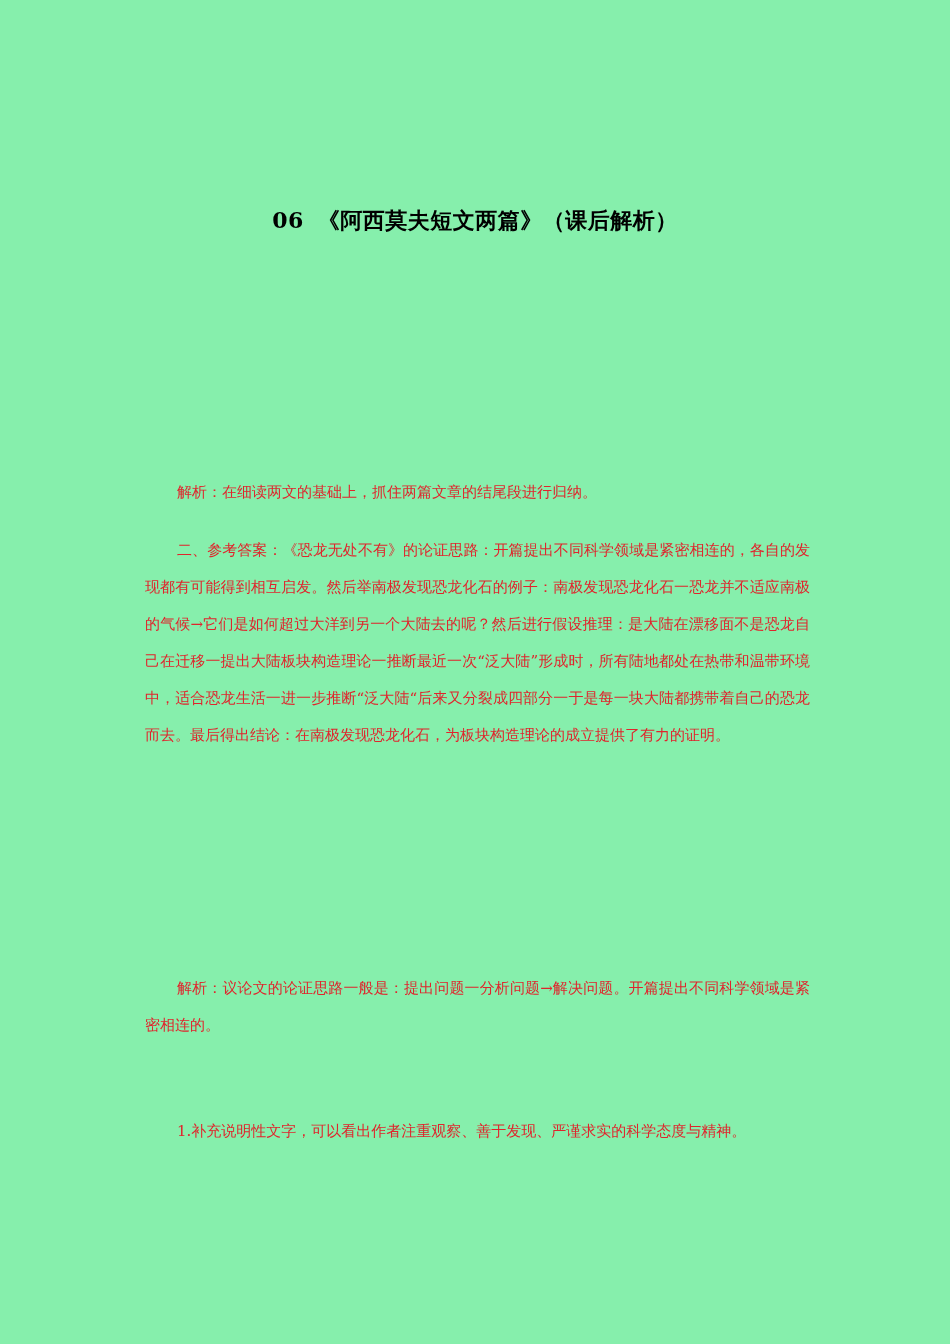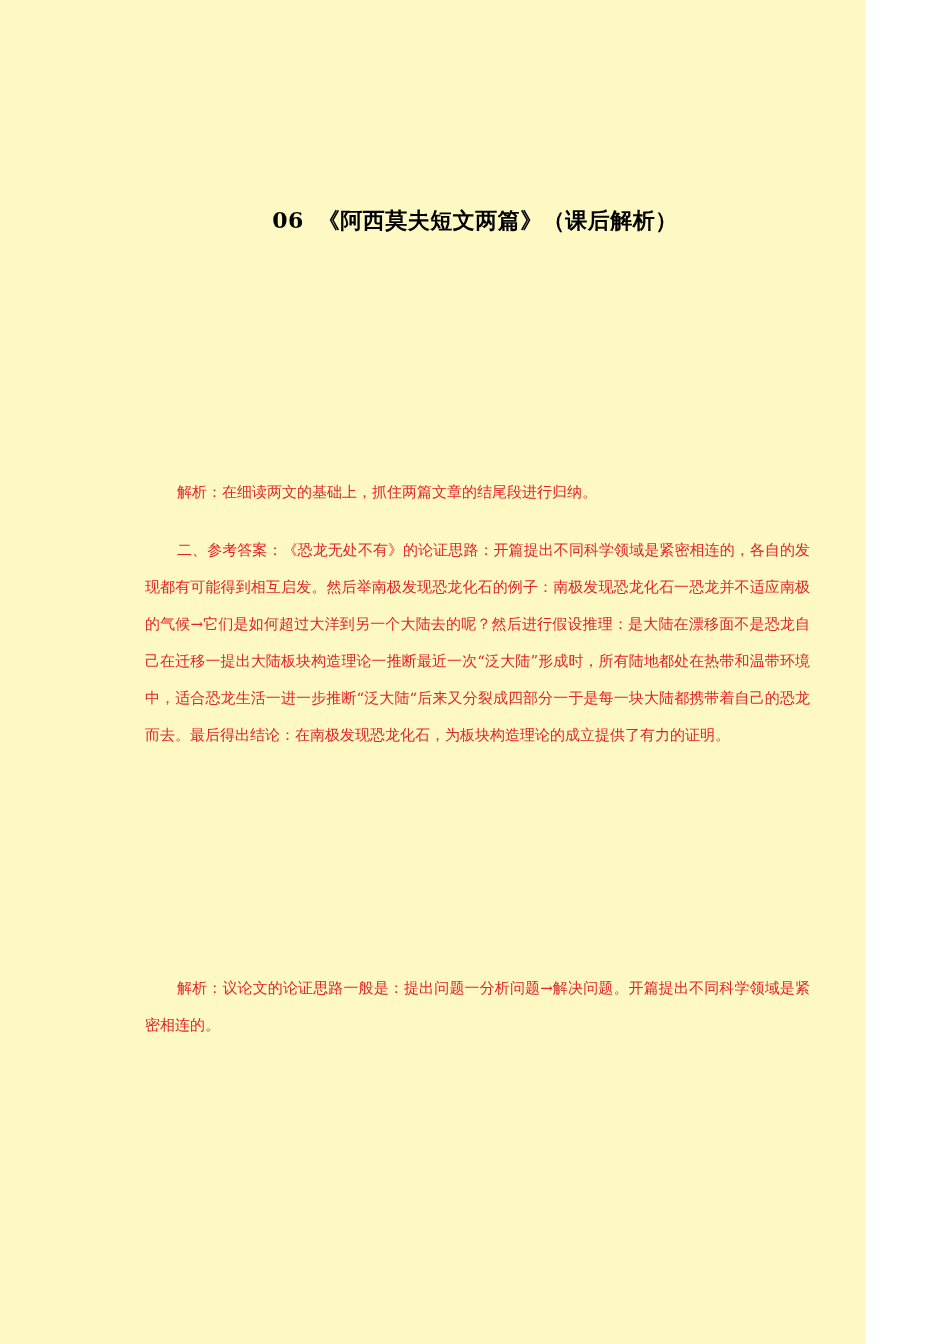--- a/index.html
+++ b/index.html
@@ -10,22 +10,22 @@
     body {
       width: 950px;
       height: 1344px;
       position: relative;
       overflow: hidden;
       font-family: "DejaVu Serif", "Liberation Serif", serif;
     }
     .page {
       position: absolute;
       left: 0; top: 0;
-      width: 866px; height: 1344px;
-      background: #fef9c3;
+      width: 950px; height: 1344px;
+      background: #86efac;
     }
     .title {
       position: absolute;
       left: 0;
       width: 950px;
       top: 206px;
       text-align: center;
       font-size: 22px;
       font-weight: bold;
       color: #000000;
@@ -74,14 +74,17 @@
   <div class="body-text p3">
     <p class="para">二、参考答案：《恐龙无处不有》的论证思路：开篇提出不同科学领域是紧密相连的，各自的发现都有可能得到相互启发。然后举南极发现恐龙化石的例子：南极发现恐龙化石一恐龙并不适应南极的气候→它们是如何超过大洋到另一个大陆去的呢？然后进行假设推理：是大陆在漂移面不是恐龙自己在迁移一提出大陆板块构造理论一推断最近一次“泛大陆”形成时，所有陆地都处在热带和温带环境中，适合恐龙生活一进一步推断“泛大陆“后来又分裂成四部分一于是每一块大陆都携带着自己的恐龙而去。最后得出结论：在南极发现恐龙化石，为板块构造理论的成立提供了有力的证明。</p>
   </div>
 
 
   <div class="body-text p5">
     <p class="para">解析：议论文的论证思路一般是：提出问题一分析问题→解决问题。开篇提出不同科学领域是紧密相连的。</p>
   </div>
 
 
+  <div class="body-text p7">
+    <p class="para">1.补充说明性文字，可以看出作者注重观察、善于发现、严谨求实的科学态度与精神。</p>
+  </div>
 
 </div>
 
 </body></html>

